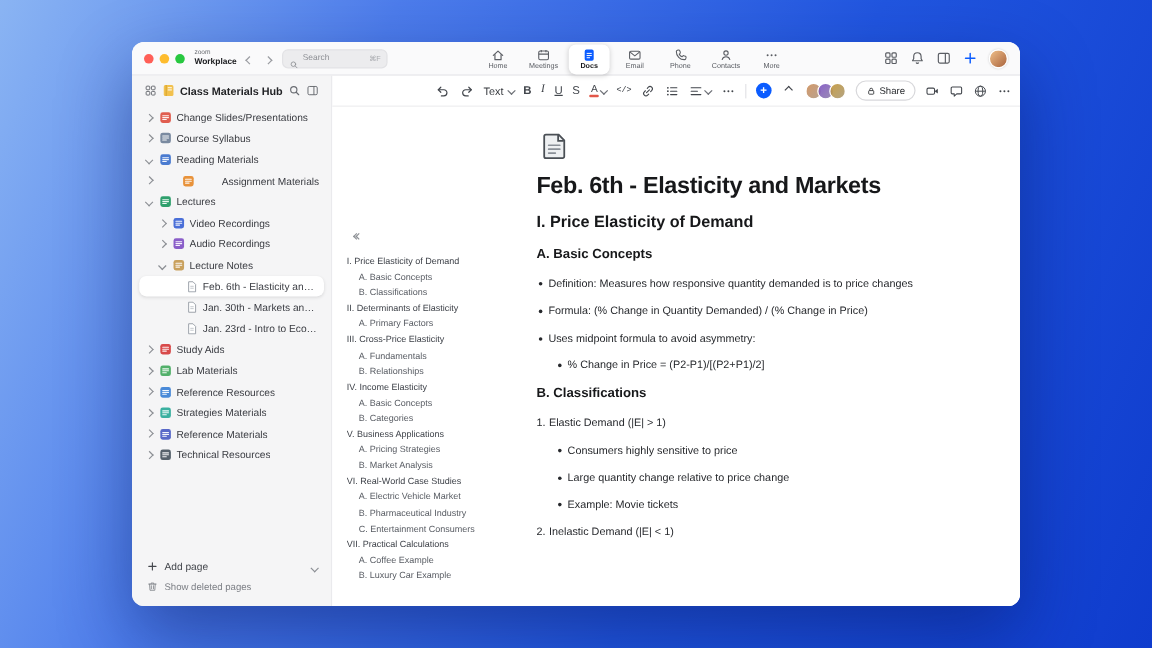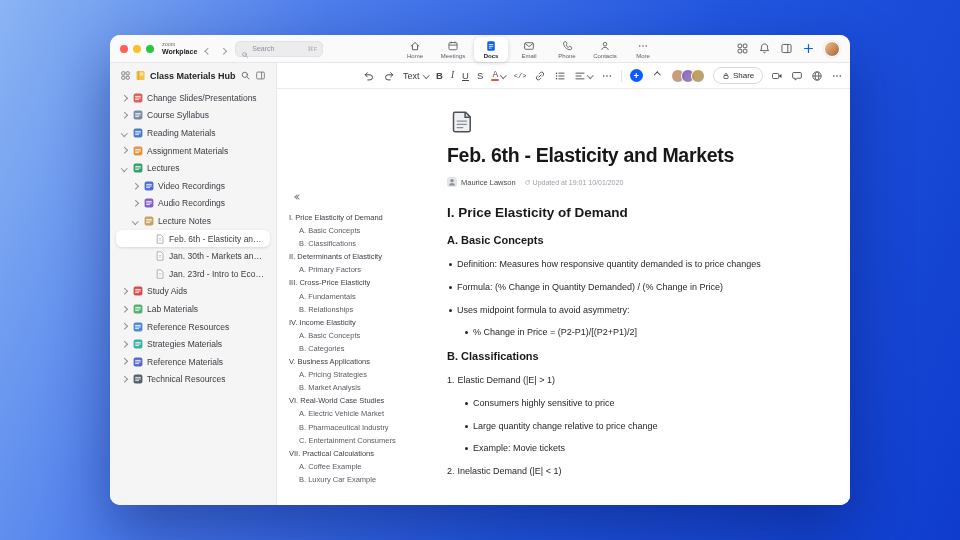--- a/index.html
+++ b/index.html
@@ -291,21 +291,21 @@
               <span class="cv cv-d"></span>
             </span>
             <span class="ticon">
               <svg viewBox="0 0 10 10">
                 <rect x="0.6" y="0.6" width="8.8" height="8.8" rx="2" fill="#4a7bd0"></rect>
                 <path d="M2.6 3.4h4.8M2.6 5h4.8M2.6 6.6h3" stroke="rgba(255,255,255,0.92)" stroke-width="0.9" stroke-linecap="round"></path>
               </svg>
             </span>
             <span class="tlabel">Reading Materials</span>
           </div>
-          <div class="trow" style="padding-left: 4px;">
+          <div class="trow" style="padding-left: 4px; justify-content: space-between;">
             <span class="chev">
               <span class="cv cv-r"></span>
             </span>
             <span class="ticon">
               <svg viewBox="0 0 10 10">
                 <rect x="0.6" y="0.6" width="8.8" height="8.8" rx="2" fill="#e8923a"></rect>
                 <path d="M2.6 3.4h4.8M2.6 5h4.8M2.6 6.6h3" stroke="rgba(255,255,255,0.92)" stroke-width="0.9" stroke-linecap="round"></path>
               </svg>
             </span>
             <span class="tlabel">Assignment Materials</span>
@@ -454,20 +454,39 @@
             </span>
             <span class="ticon">
               <svg viewBox="0 0 10 10">
                 <rect x="0.6" y="0.6" width="8.8" height="8.8" rx="2" fill="#55606a"></rect>
                 <path d="M2.6 3.4h4.8M2.6 5h4.8M2.6 6.6h3" stroke="rgba(255,255,255,0.92)" stroke-width="0.9" stroke-linecap="round"></path>
               </svg>
             </span>
             <span class="tlabel">Technical Resources</span>
           </div>
         </div>
+      <div class="sb-bottom">
+        <div class="addpage">
+          <span class="ic">
+              <svg viewBox="0 0 16 16" fill="none" stroke="currentColor" stroke-width="1.5" stroke-linecap="round">
+                <path d="M8 3.2v9.6M3.2 8h9.6"></path>
+              </svg>
+            </span>
+          <span>Add page</span>
+          <span class="endchev"><span class="cv cv-d"></span></span>
+        </div>
+        <div class="showdel">
+          <span class="ic">
+              <svg viewBox="0 0 16 16" fill="none" stroke="currentColor" stroke-width="1.1" stroke-linecap="round">
+                <path d="M3 4.4h10M6.2 4.4V3h3.6v1.4M4.2 4.4l.6 8.2h6.4l.6-8.2M6.6 6.6v4M9.4 6.6v4"></path>
+              </svg>
+            </span>
+          <span>Show deleted pages</span>
+        </div>
+      </div>
     </div>
 
     <div class="main">
       <div class="toolbar">
           <span class="tbi">
             <svg viewBox="0 0 16 16" fill="none" stroke="currentColor" stroke-width="1.3" stroke-linecap="round" stroke-linejoin="round">
               <path d="M5.8 3.6 3 6.4l2.8 2.8"></path>
               <path d="M3 6.4h6.2a3.4 3.4 0 0 1 0 6.8H6.4"></path>
             </svg>
           </span>
@@ -600,38 +619,20 @@
           </div>
         <div class="doc-col">
           <div class="doc-icon">
               <svg viewBox="0 0 28 28">
                 <path d="M8.5 3.5h11.5l5 5v14.5a1.5 1.5 0 0 1-1.5 1.5h-15a1.5 1.5 0 0 1-1.5-1.5V5a1.5 1.5 0 0 1 1.5-1.5z" fill="#eef0f2" stroke="#4a4f55" stroke-width="1.6"></path>
                 <path d="M19.5 3.8V9h5" fill="none" stroke="#4a4f55" stroke-width="1.6"></path>
                 <path d="M11 13h10M11 16.5h10M11 20h6" stroke="#8a9098" stroke-width="1.5" stroke-linecap="round"></path>
               </svg>
             </div>
           <div class="doc-title">Feb. 6th - Elasticity and Markets</div>
-          <div class="byline">
-            <span class="bav">
-                <svg viewBox="0 0 10 10" fill="currentColor">
-                  <circle cx="5" cy="3.6" r="1.7"></circle>
-                  <path d="M1.8 8.6c.5-1.7 1.8-2.5 3.2-2.5s2.7.8 3.2 2.5z"></path>
-                </svg>
-              </span>
-            <span class="bname">Maurice Lawson</span>
-            <span class="bupd">
-              <span class="ic">
-                  <svg viewBox="0 0 16 16" fill="none" stroke="currentColor" stroke-width="1.3" stroke-linecap="round">
-                    <path d="M12.4 8a4.4 4.4 0 1 1-1.3-3.1"></path>
-                    <path d="M12.6 2.8v2.4h-2.4"></path>
-                  </svg>
-                </span>
-              <span>Updated at 19:01 10/01/2020</span>
-            </span>
-          </div>
           <div class="h2">I. Price Elasticity of Demand</div>
           <div id="content-body">
               <div class="h3">A. Basic Concepts</div>
               <ul class="bl">
                 <li>Definition: Measures how responsive quantity demanded is to price changes</li>
                 <li>Formula: (% Change in Quantity Demanded) / (% Change in Price)</li>
                 <li>Uses midpoint formula to avoid asymmetry:</li>
                 <li class="lvl1">% Change in Price = (P2-P1)/[(P2+P1)/2]</li>
               </ul>
               <div class="h3">B. Classifications</div>

